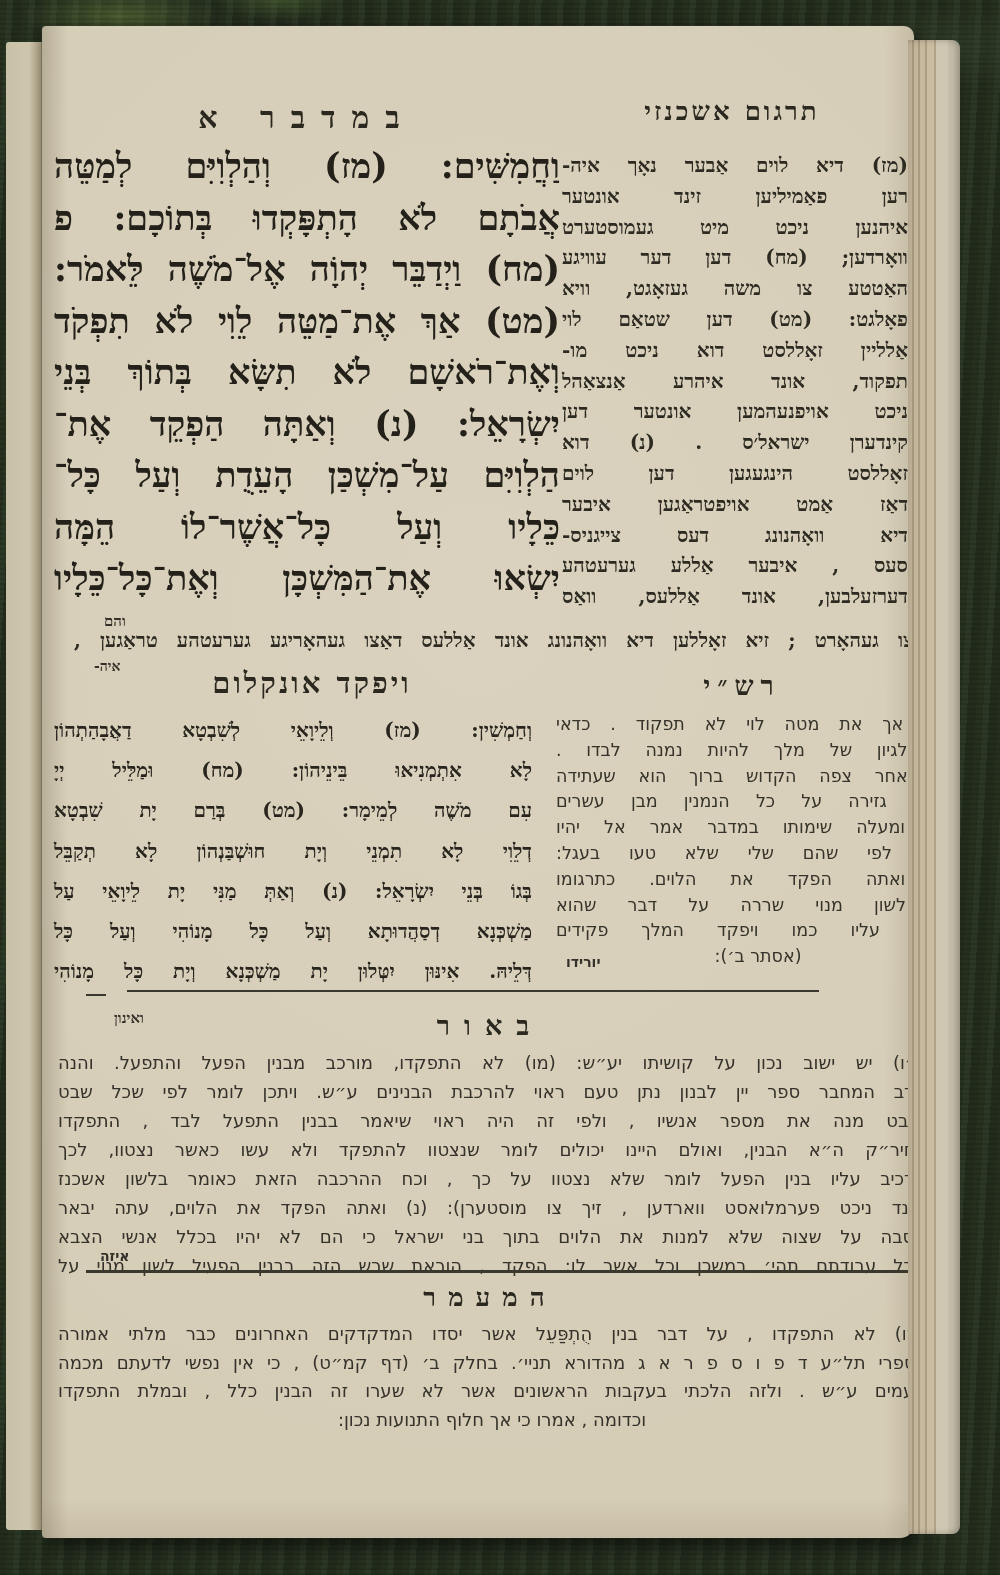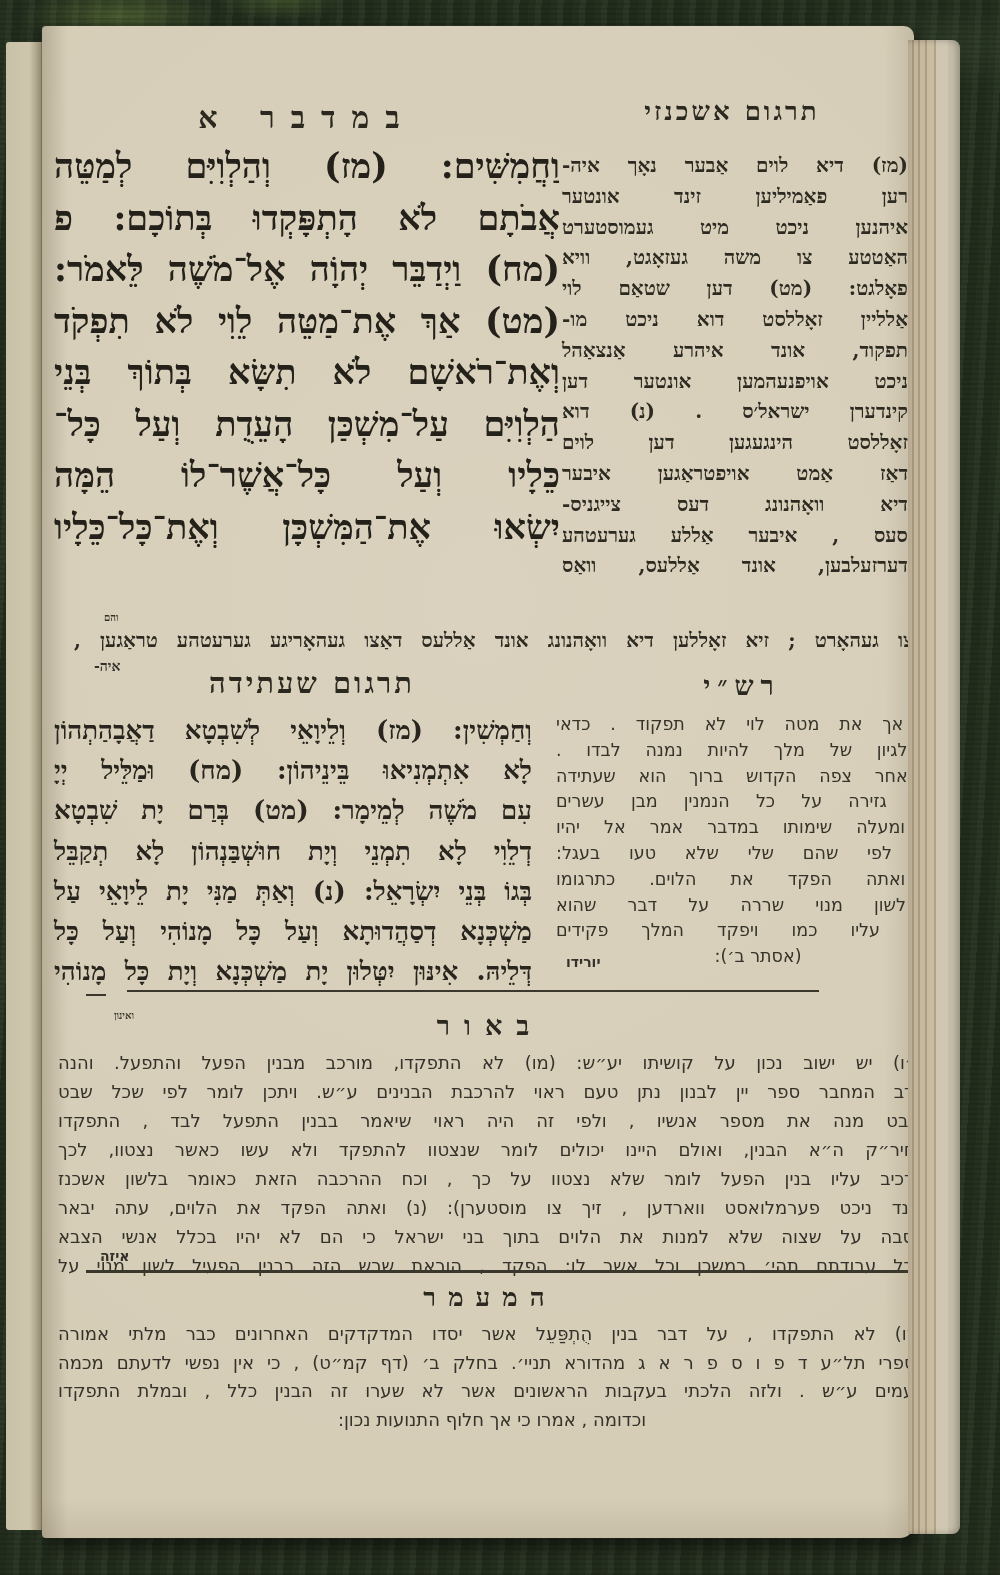--- a/index.html
+++ b/index.html
@@ -54,31 +54,31 @@
   .hdr-onkelos{left:70px;top:640px;width:400px;font-size:29px;letter-spacing:3px;}
   .hdr-biur{left:0;top:984px;width:896px;font-size:27px;letter-spacing:14px;}
   .hdr-hameamar{left:0;top:1256px;width:896px;font-size:26px;letter-spacing:12px;}
   .tline{text-align:justify;text-align-last:justify;white-space:nowrap;}
   .torah-col{left:12px;top:114px;width:506px;font-size:35px;line-height:51.5px;
     font-weight:bold;color:#23211a;}
   .yiddish-col{left:520px;top:124px;width:346px;font-size:20px;line-height:30.8px;
     font-weight:bold;color:#2c2a21;}
   .full-line{left:32px;top:602px;width:884px;font-size:20px;font-weight:bold;
     text-align:justify;text-align-last:justify;white-space:nowrap;color:#2c2a21;width:862px;}
-  .onkelos-col{left:12px;top:684px;width:478px;font-size:26px;line-height:40.2px;
+  .onkelos-col{left:12px;top:684px;width:478px;font-size:20px;line-height:40.2px;
     font-weight:bold;color:#27251d;}
   .rashi-col{left:514px;top:686px;width:404px;font-size:17.5px;line-height:25.8px;
     font-family:"DejaVu Sans",sans-serif;color:#35332a;}
   .rashi-col .tline:last-child{text-align:left;text-align-last:center;}
   .biur-col{left:16px;top:1022px;width:868px;font-size:18px;line-height:29px;
     font-family:"DejaVu Sans",sans-serif;color:#34322a;}
   .hameamar-col{left:16px;top:1294px;width:868px;font-size:18px;line-height:28.5px;
     font-family:"DejaVu Sans",sans-serif;color:#34322a;}
   .hameamar-col .tline:last-child{text-align:left;text-align-last:center;}
-  .catchword{font-size:10px;font-weight:bold;color:#33312a;}
+  .catchword{font-size:15px;font-weight:bold;color:#33312a;}
   .cw-vehem{left:62px;top:586px;}
   .cw-ihe{left:52px;top:632px;font-size:14px;}
   .cw-vinun{left:72px;top:940px;font-family:Liberation Serif, serif;margin-top:44px;}
   .cw-yoridu{left:524px;top:928px;font-family:"DejaVu Sans",sans-serif;font-size:14px;}
   .cw-eizeh{left:58px;top:1222px;font-family:"DejaVu Sans",sans-serif;font-size:14px;}
   .rule{background:#3a382d;height:2px;}
   .rule-long{left:85px;top:964px;width:692px;}
   .rule-full{left:44px;top:1244px;width:868px;height:3px;}
   .rule-stub{left:44px;top:968px;width:20px;}
 </style>
@@ -94,50 +94,52 @@
 
     <div class="abs hdr hdr-ashkenazi">תרגום אשכנזי</div>
     <div class="abs hdr hdr-parashah">במדבר א</div>
 
     <div class="abs torah-col">
         <div class="tline">וַחֲמִשִּׁים: (מז) וְהַלְוִיִּם לְמַטֵּה</div>
         <div class="tline">אֲבֹתָם לֹא הָתְפָּקְדוּ בְּתוֹכָם: פ</div>
         <div class="tline">(מח) וַיְדַבֵּר יְהוָֹה אֶל־מֹשֶׁה לֵּאמֹר:</div>
         <div class="tline">(מט) אַךְ אֶת־מַטֵּה לֵוִי לֹא תִפְקֹד</div>
         <div class="tline">וְאֶת־רֹאשָׁם לֹא תִשָּׂא בְּתוֹךְ בְּנֵי</div>
+        <div class="tline">יִשְׂרָאֵל: (נ) וְאַתָּה הַפְקֵד אֶת־</div>
         <div class="tline">הַלְוִיִּם עַל־מִשְׁכַּן הָעֵדֻת וְעַל כָּל־</div>
         <div class="tline">כֵּלָיו וְעַל כָּל־אֲשֶׁר־לוֹ הֵמָּה</div>
         <div class="tline">יִשְׂאוּ אֶת־הַמִּשְׁכָּן וְאֶת־כָּל־כֵּלָיו</div>
       </div>
 
     <div class="abs yiddish-col">
         <div class="tline">(מז) דיא לוים אַבער נאָך איה-</div>
         <div class="tline">רען פאַמיליען זינד אונטער</div>
         <div class="tline">איהנען ניכט מיט געמוסטערט</div>
+        <div class="tline">וואָרדען; (מח) דען דער עוויגע</div>
         <div class="tline">האַטטע צו משה געזאָגט, וויא</div>
         <div class="tline">פאָלגט: (מט) דען שטאַם לוי</div>
         <div class="tline">אַלליין זאָללסט דוא ניכט מו-</div>
         <div class="tline">תפקוד, אונד איהרע אַנצאַהל</div>
         <div class="tline">ניכט אויפנעהמען אונטער דען</div>
         <div class="tline">קינדערן ישראל׳ס . (נ) דוא</div>
         <div class="tline">זאָללסט הינגעגען דען לוים</div>
         <div class="tline">דאַז אַמט אויפטראַגען איבער</div>
         <div class="tline">דיא וואָהנונג דעס צייגניס-</div>
         <div class="tline">סעס , איבער אַללע גערעטהע</div>
         <div class="tline">דערזעלבען, אונד אַללעס, וואַס</div>
       </div>
 
     <div class="abs catchword cw-vehem">והם</div>
 
     <div class="abs full-line">דאַצו געהאָרט ; זיא זאָללען דיא וואָהנונג אונד אַללעס דאַצו געהאָריגע גערעטהע טראַגען ,</div>
 
     <div class="abs catchword cw-ihe">איה-</div>
 
     <div class="abs hdr hdr-rashi">רש״י</div>
-    <div class="abs hdr hdr-onkelos">תרגום שעתידה</div>
+    <div class="abs hdr hdr-onkelos">ויפקד אונקלום</div>
 
     <div class="abs onkelos-col">
         <div class="tline">וְחַמְשִׁין: (מז) וְלֵיוָאֵי לְשִׁבְטָא דַאֲבָהַתְהוֹן</div>
         <div class="tline">לָא אִתְמְנִיאוּ בֵּינֵיהוֹן: (מח) וּמַלֵּיל יְיָ</div>
         <div class="tline">עִם מֹשֶׁה לְמֵימָר: (מט) בְּרַם יָת שִׁבְטָא</div>
         <div class="tline">דְלֵוִי לָא תִמְנֵי וְיָת חוּשְׁבַּנְהוֹן לָא תְקַבֵּל</div>
         <div class="tline">בְּגוֹ בְּנֵי יִשְׂרָאֵל: (נ) וְאַתְּ מַנִּי יָת לֵיוָאֵי עַל</div>
         <div class="tline">מַשְׁכְּנָא דְסַהֲדוּתָא וְעַל כָּל מָנוֹהִי וְעַל כָּל</div>
         <div class="tline">דְּלֵיהּ. אִינּוּן יִטְּלוּן יָת מַשְׁכְּנָא וְיָת כָּל מָנוֹהִי</div>
       </div>

